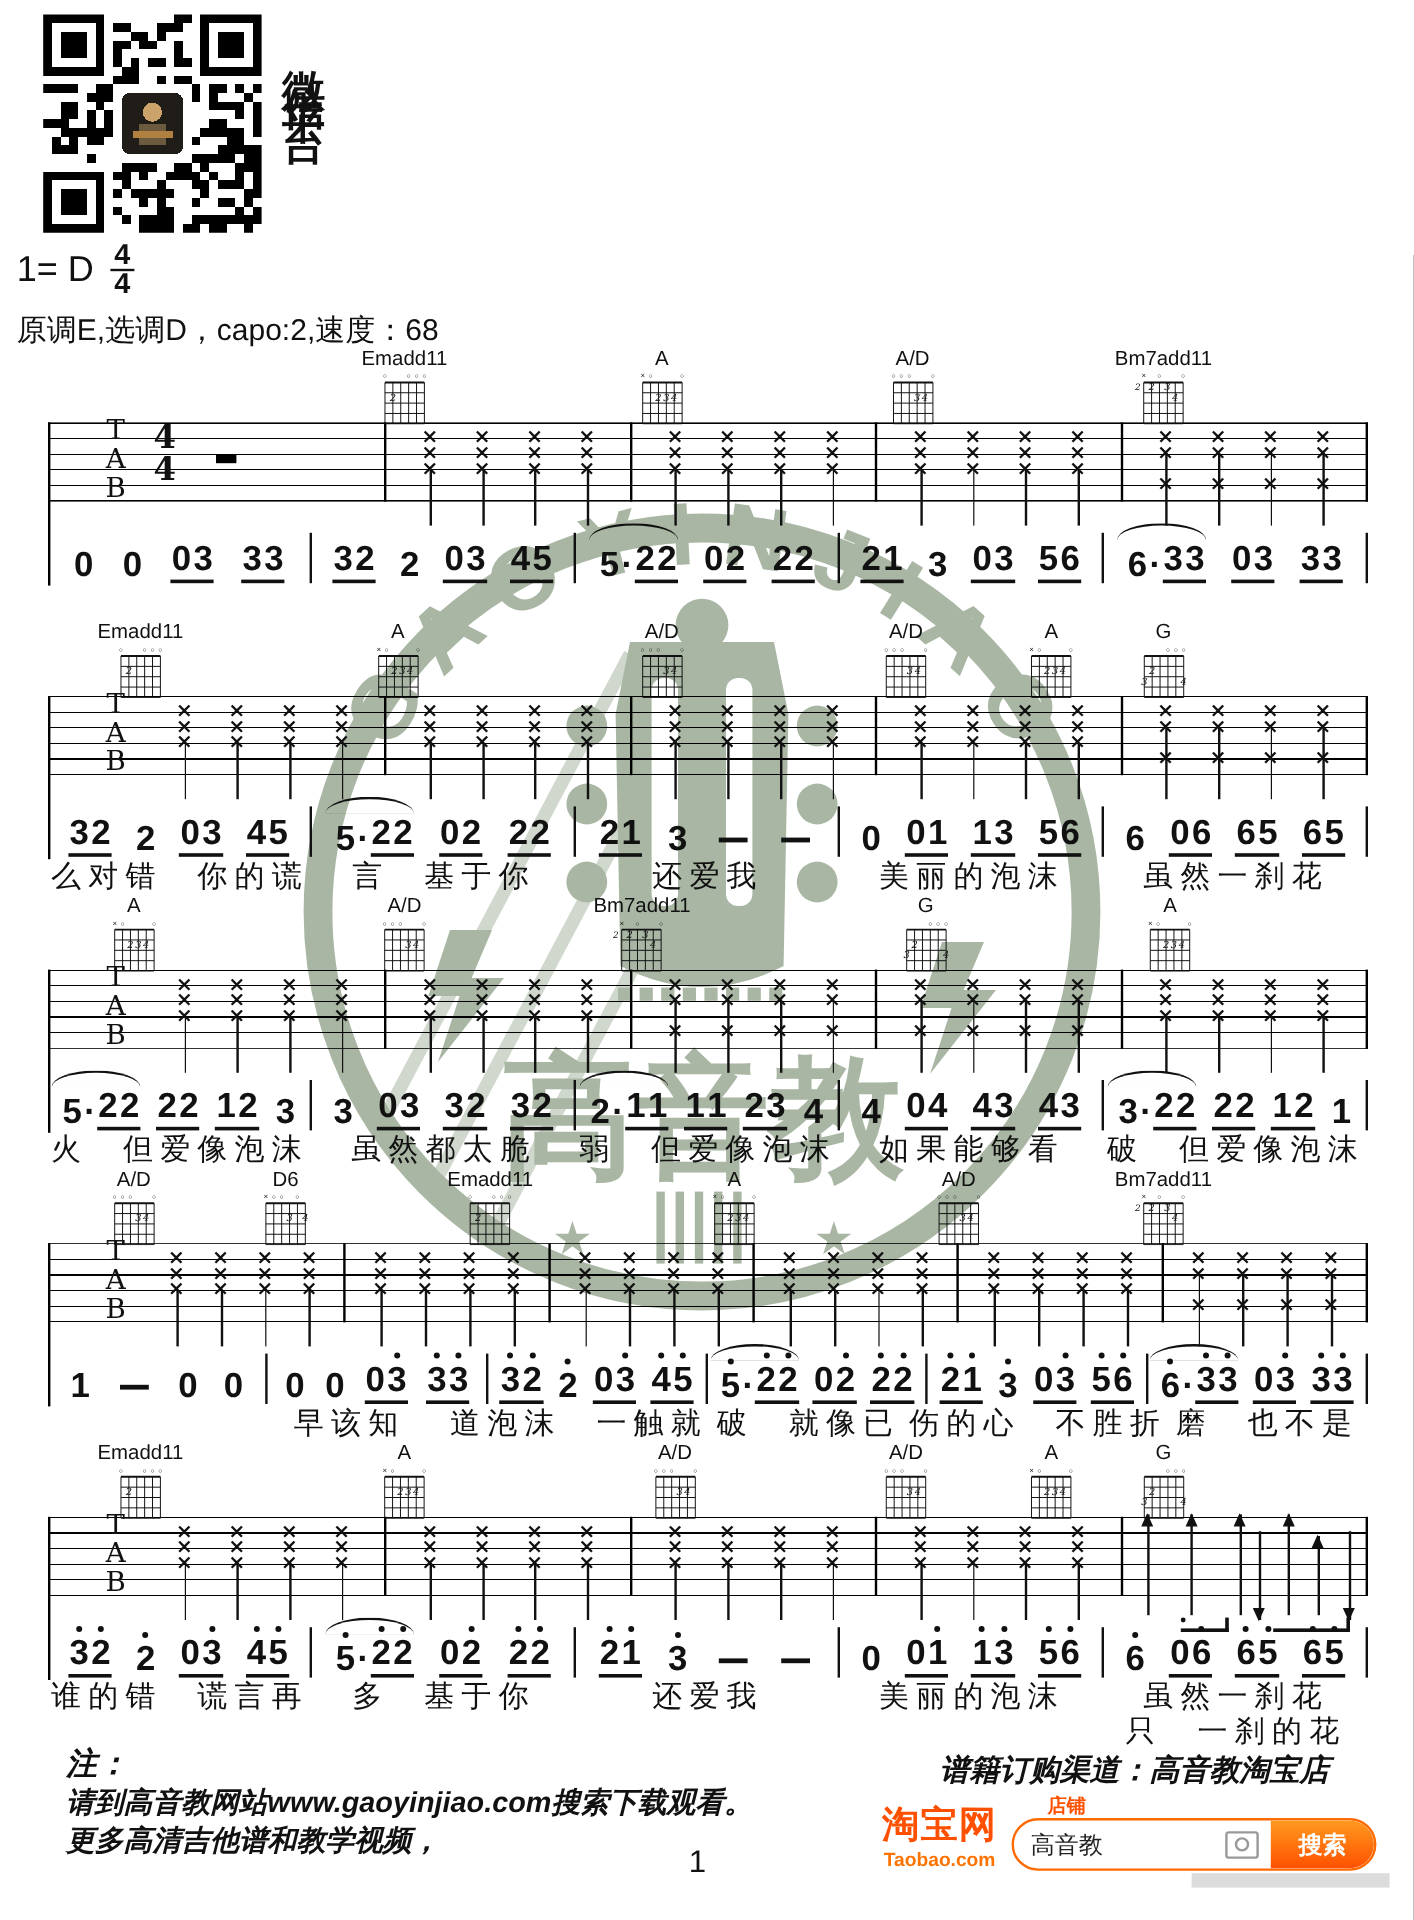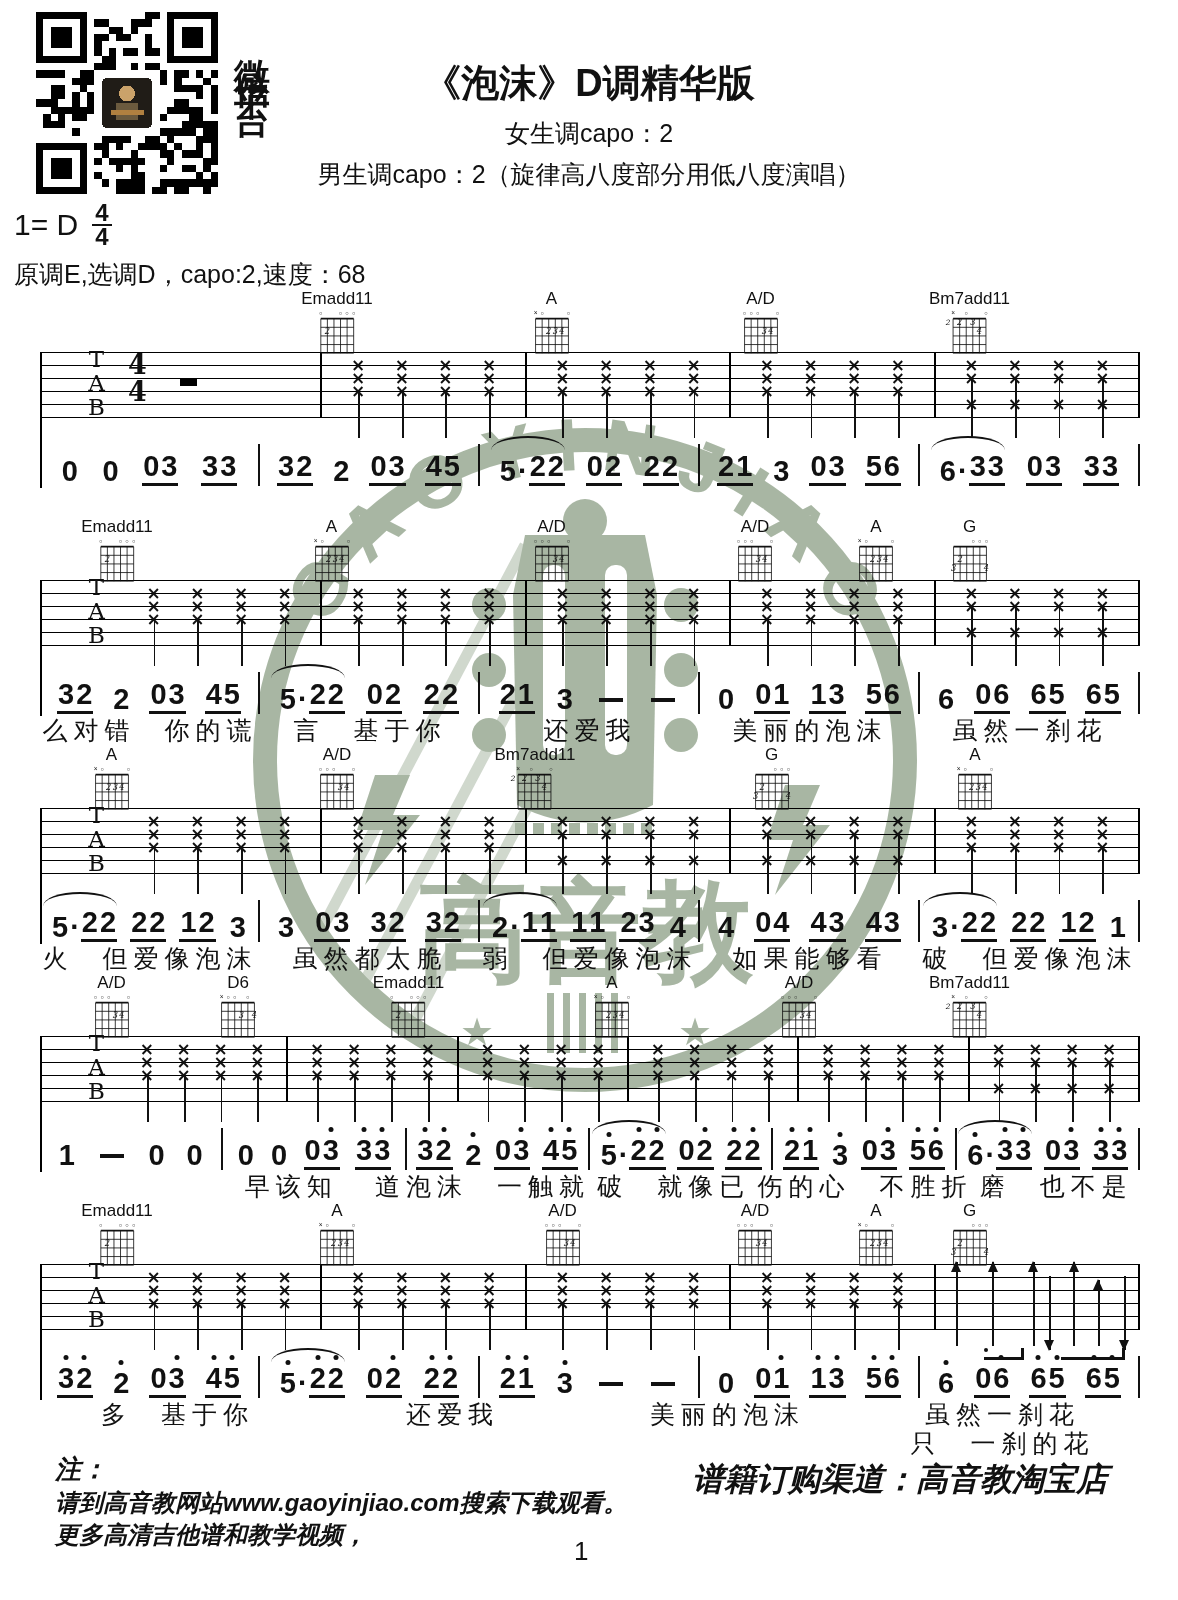--- a/index.html
+++ b/index.html
@@ -61,21 +61,21 @@
   .dotchar{font-size:29px;font-weight:bold;line-height:30px;margin:0 1px;}
   .dash{width:24px;height:4px;background:#111;display:inline-block;margin:0 4px 12px 4px;}
   
   .lyrics{display:flex;margin-top:2px;}
   .lyr-measure{flex:1;text-align:center;font-size:25px;letter-spacing:6px;word-spacing:16px;line-height:29px;white-space:pre;}
   
   .note-block{position:absolute;left:55px;top:1452px;font-style:italic;font-weight:bold;}
   .note-title{font-size:26px;}
   .note-line{font-size:24px;line-height:32px;}
   .page-num{position:absolute;left:574px;top:1536px;font-size:26px;}
-  .order-line{position:absolute;right:70px;top:1458px;font-size:32px;font-style:italic;font-weight:bold;}
+  .order-line{position:absolute;right:70px;top:1458px;font-size:25px;font-style:italic;font-weight:bold;}
   .taobao-row{position:absolute;left:735px;top:1500px;display:flex;align-items:center;}
   .tb-logo{text-align:center;margin-right:12px;}
   .tb-cn{font-size:31px;font-weight:bold;color:#ff5000;letter-spacing:1px;}
   .tb-en{font-size:16px;font-weight:bold;color:#ff7300;}
   .searchwrap{position:relative;margin-top:14px;}
   .shop-label{position:absolute;left:30px;top:-20px;color:#ff5000;font-size:16px;font-weight:bold;}
   .search-pill{display:flex;align-items:center;width:300px;height:40px;border:2.5px solid #ff6a00;border-radius:22px;overflow:hidden;background:#fff;}
   .search-input{flex:1;display:flex;align-items:center;padding-left:14px;font-size:20px;color:#222;}
   .cam{width:24px;height:19px;border:2px solid #999;border-radius:3px;position:relative;margin-right:10px;}
   .cam::after{content:"";position:absolute;left:6px;top:3px;width:8px;height:8px;border:2px solid #999;border-radius:50%;}
@@ -329,25 +329,20 @@
         <rect x="2" y="20" width="3" height="3" fill="#000"></rect>
         <rect x="8.6" y="8.6" width="7.8" height="7.8" fill="#fff"></rect>
         <rect x="9" y="9" width="7" height="7" rx="0.9" fill="#201c17"></rect>
         <circle cx="12.5" cy="11.2" r="1.1" fill="#caa26a"></circle>
         <rect x="11" y="12.5" width="3" height="2.4" fill="#6b5a3e"></rect>
         <rect x="10.3" y="13.4" width="4.6" height="0.7" fill="#b08040"></rect>
       </svg>
     <div class="qr-caption">微信平台</div>
   </div>
 
-  <div class="title-block">
-    <h1 class="song-title">《泡沫》D调精华版</h1>
-    <div class="subtitle">女生调capo：2</div>
-    <div class="subtitle">男生调capo：2（旋律高八度部分用低八度演唱）</div>
-  </div>
 
 
   <div class="keyrow">
     <span>1= D</span>
     <span class="frac">
       <span class="top">4</span>
       <span>4</span>
     </span>
   </div>
   <div class="tuning">原调E,选调D，capo:2,速度：68</div>
@@ -2125,30 +2120,46 @@
             </span>
             <span class="tok">
               <span class="grp">
                 <span class="d hi">6</span>
                 <span class="d hi">5</span>
               </span>
             </span>
           </div>
         </div>
         <div class="lyrics">
+          <div class="lyr-measure"><div>谁的错 谎言再</div></div>
           <div class="lyr-measure"><div>多 基于你</div></div>
           <div class="lyr-measure"><div>还爱我</div></div>
           <div class="lyr-measure"><div>美丽的泡沫</div></div>
           <div class="lyr-measure"><div>虽然一刹花</div><div>只 一刹的花</div></div>
         </div>
       </section>
     </main>
 
   <div class="note-block">
     <div class="note-title">注：</div>
     <div class="note-line">请到高音教网站www.gaoyinjiao.com搜索下载观看。</div>
     <div class="note-line">更多高清吉他谱和教学视频，</div>
   </div>
   <div class="page-num">1</div>
   <div class="order-line">谱籍订购渠道：高音教淘宝店</div>
 
+  <div class="taobao-row">
+    <div class="tb-logo">
+      <div class="tb-cn">淘宝网</div>
+      <div class="tb-en">Taobao.com</div>
+    </div>
+    <div class="searchwrap">
+      <div class="shop-label">店铺</div>
+      <div class="search-pill">
+        <div class="search-input">高音教</div>
+        <div class="cam"></div>
+        <div class="search-btn">搜索</div>
+      </div>
+      <div class="gray-bar"></div>
+    </div>
+  </div>
 
 </div>
 
 </body></html>

